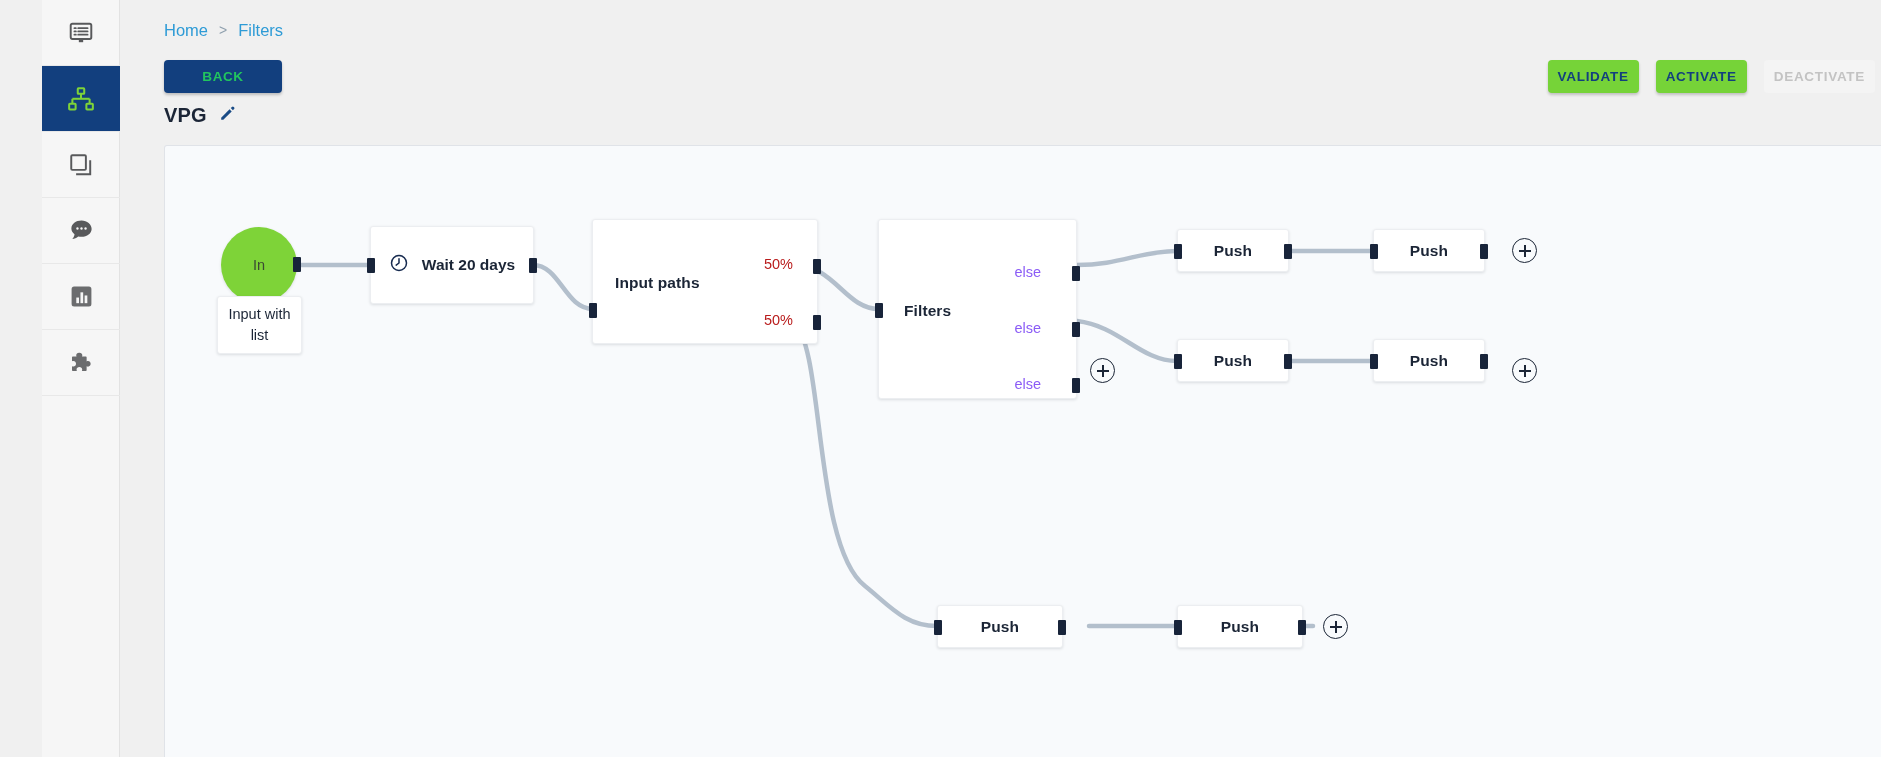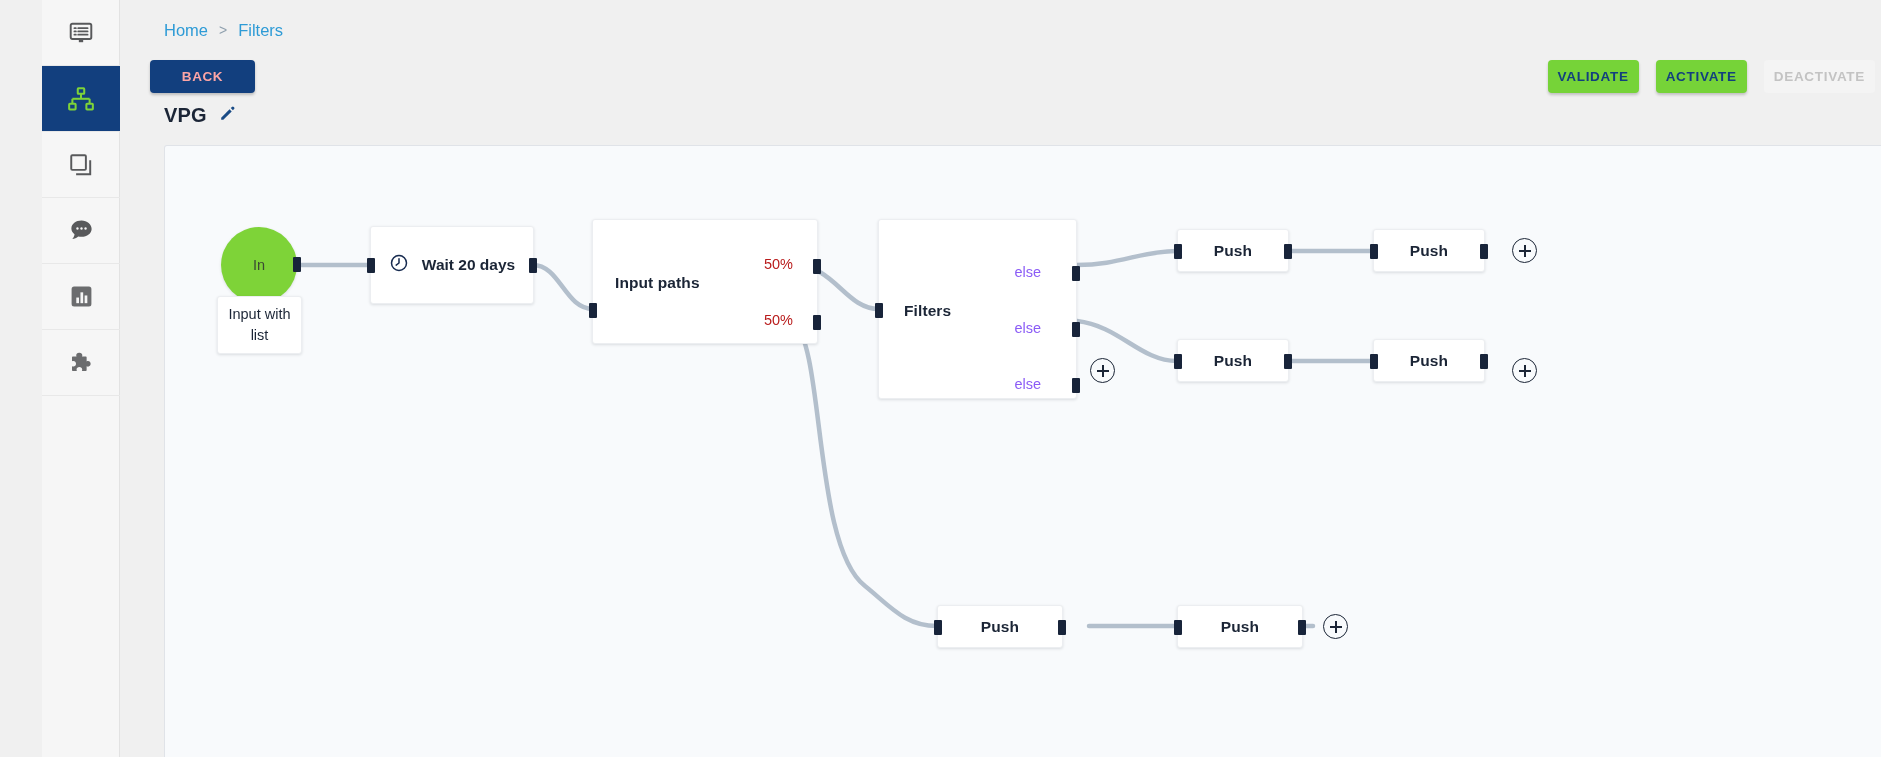--- a/index.html
+++ b/index.html
@@ -33,25 +33,25 @@
   #breadcrumb {
     position: absolute; left: 122px; top: 20px;
     font-size: 16.5px; line-height: 20px;
     color: #2e9bd6;
     display: flex; align-items: center; gap: 11px;
   }
   #breadcrumb .crumb { color: #2e9bd6; cursor: pointer; }
   #breadcrumb .sep { color: #8fa0ae; font-size: 14px; cursor: default; }
 
   #back-btn {
-    position: absolute; left: 108px; top: 60px;
-    width: 105px; height: 33px;
+    position: absolute; left: 122px; top: 60px;
+    width: 118px; height: 33px;
     background: #123f7e;
     border: none; border-radius: 4px;
-    color: #fca5a5;
+    color: #22c55e;
     font-family: "Liberation Sans", sans-serif;
     font-size: 13.5px; font-weight: bold; letter-spacing: .6px;
     cursor: pointer;
     box-shadow: 0 2px 3px rgba(0,0,0,.22);
   }
 
   #title-row {
     position: absolute; left: 122px; top: 104px;
     display: flex; align-items: center; gap: 11px; justify-content: center;
   }

